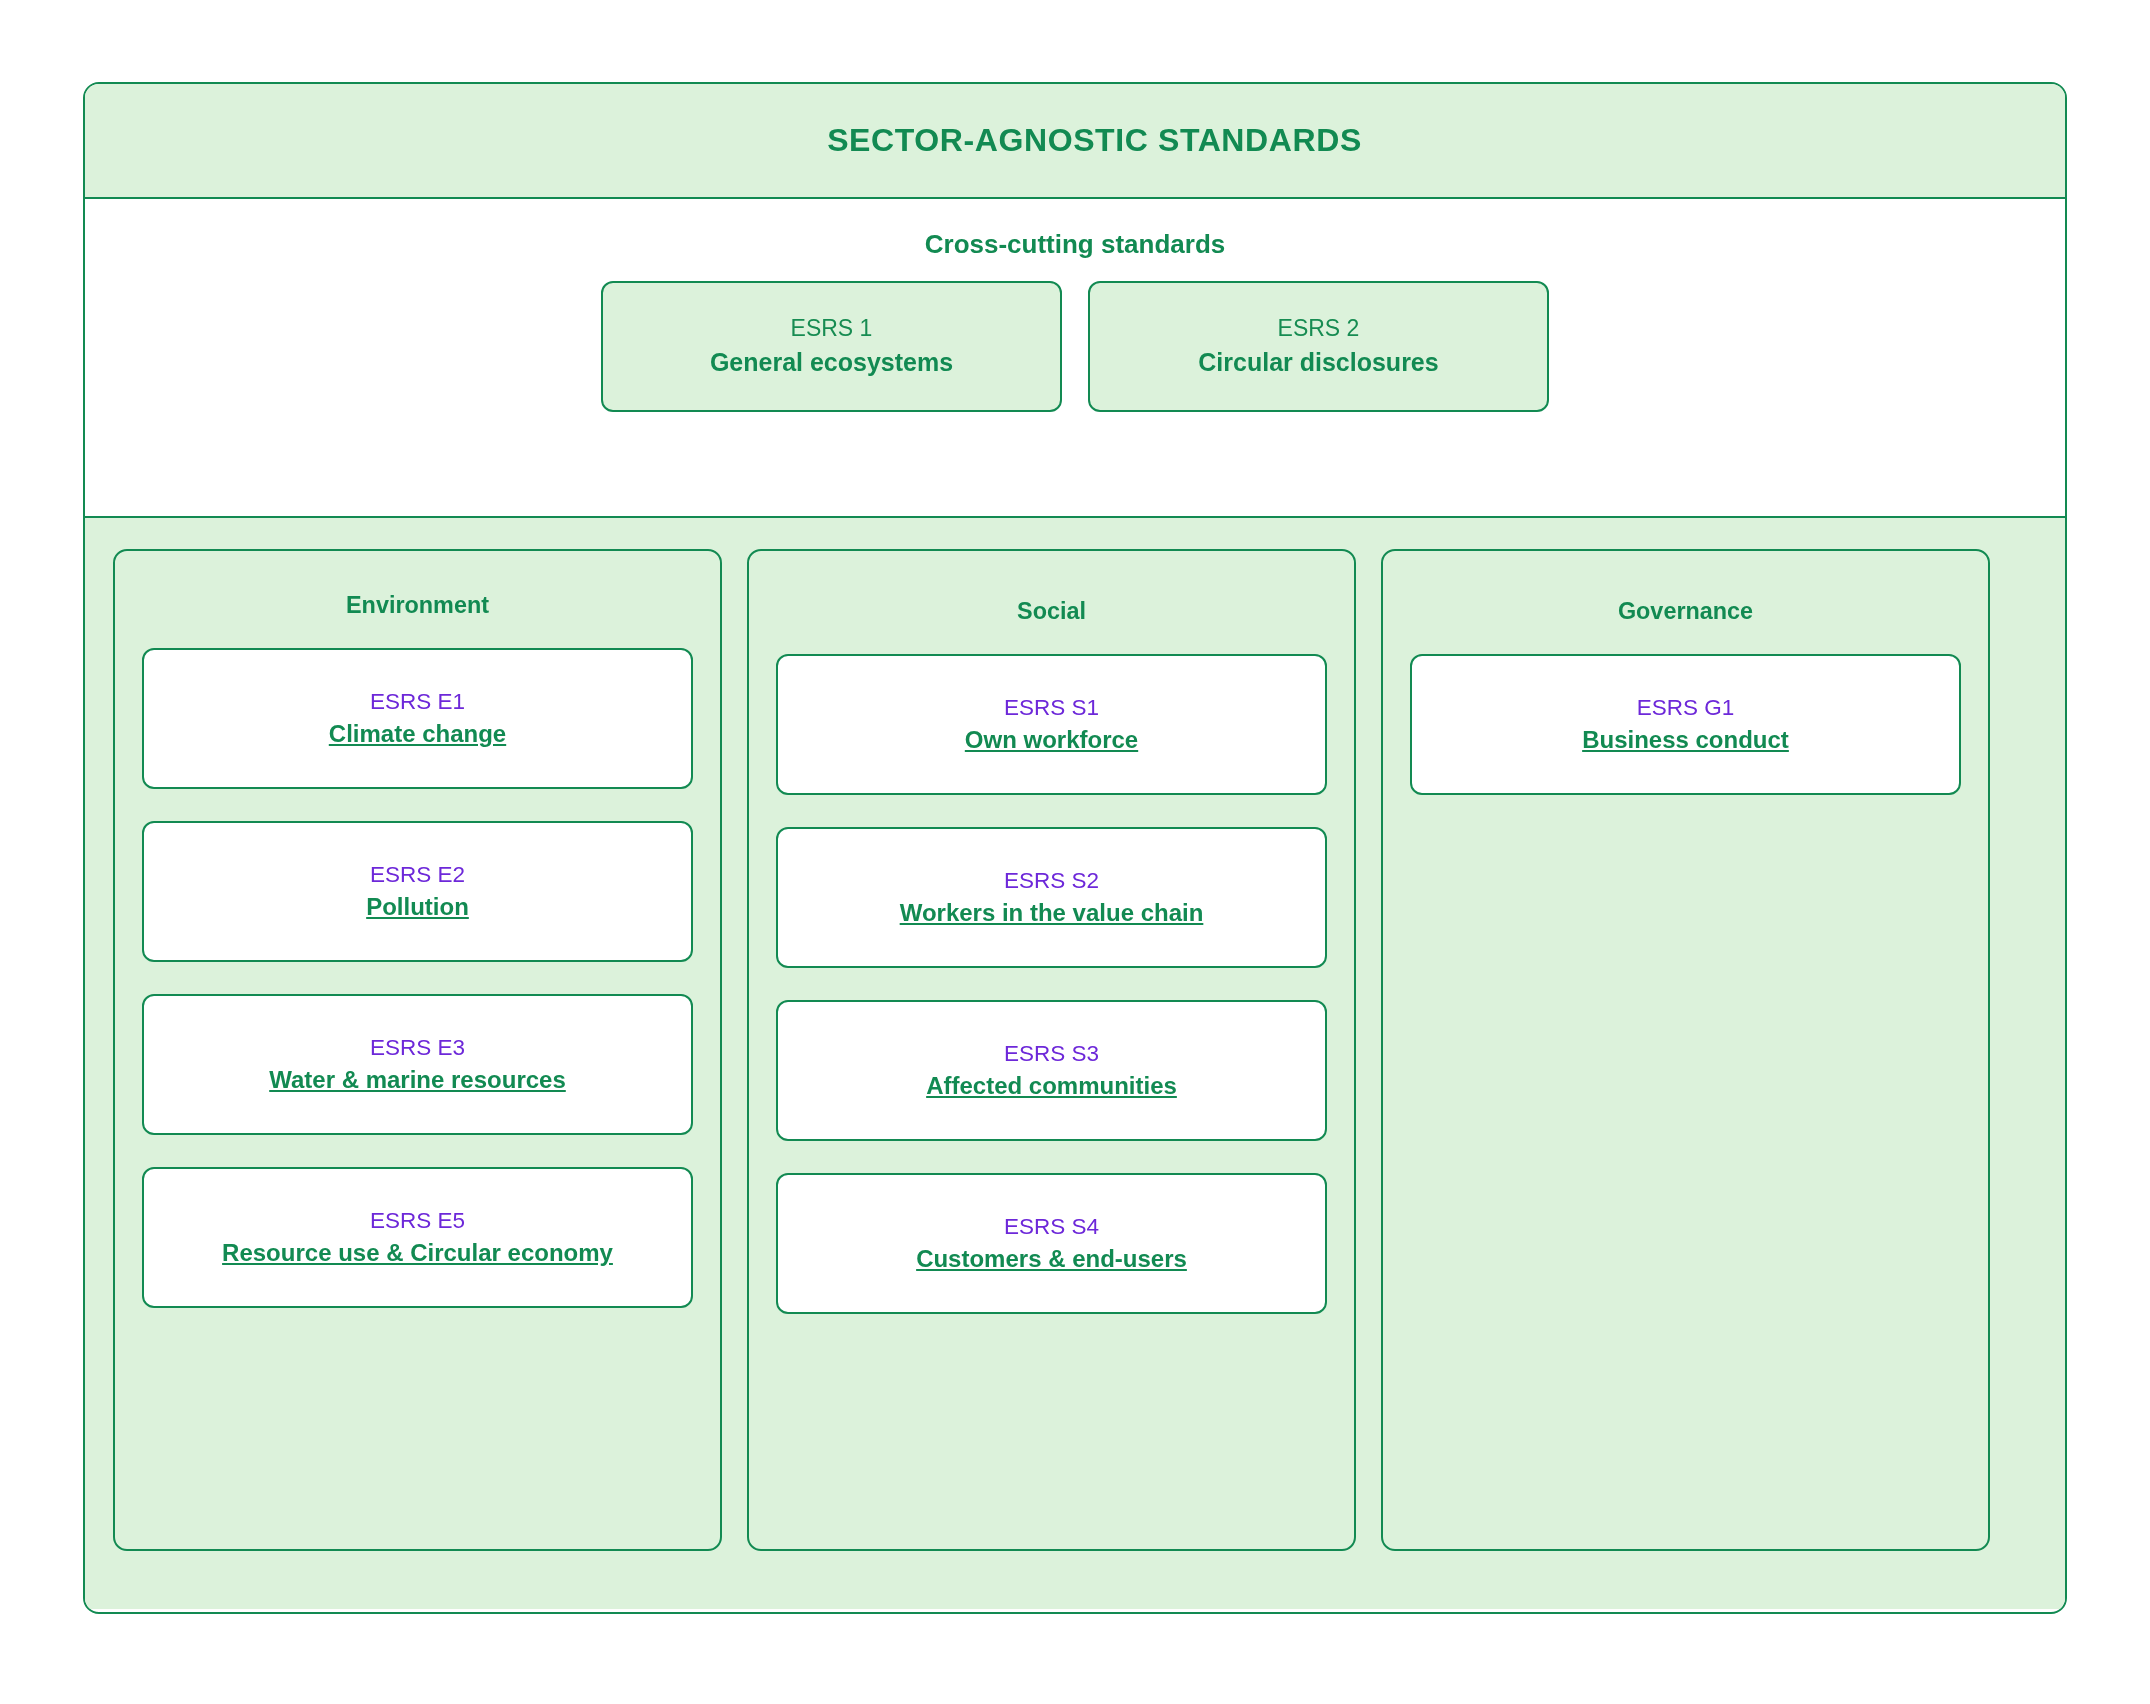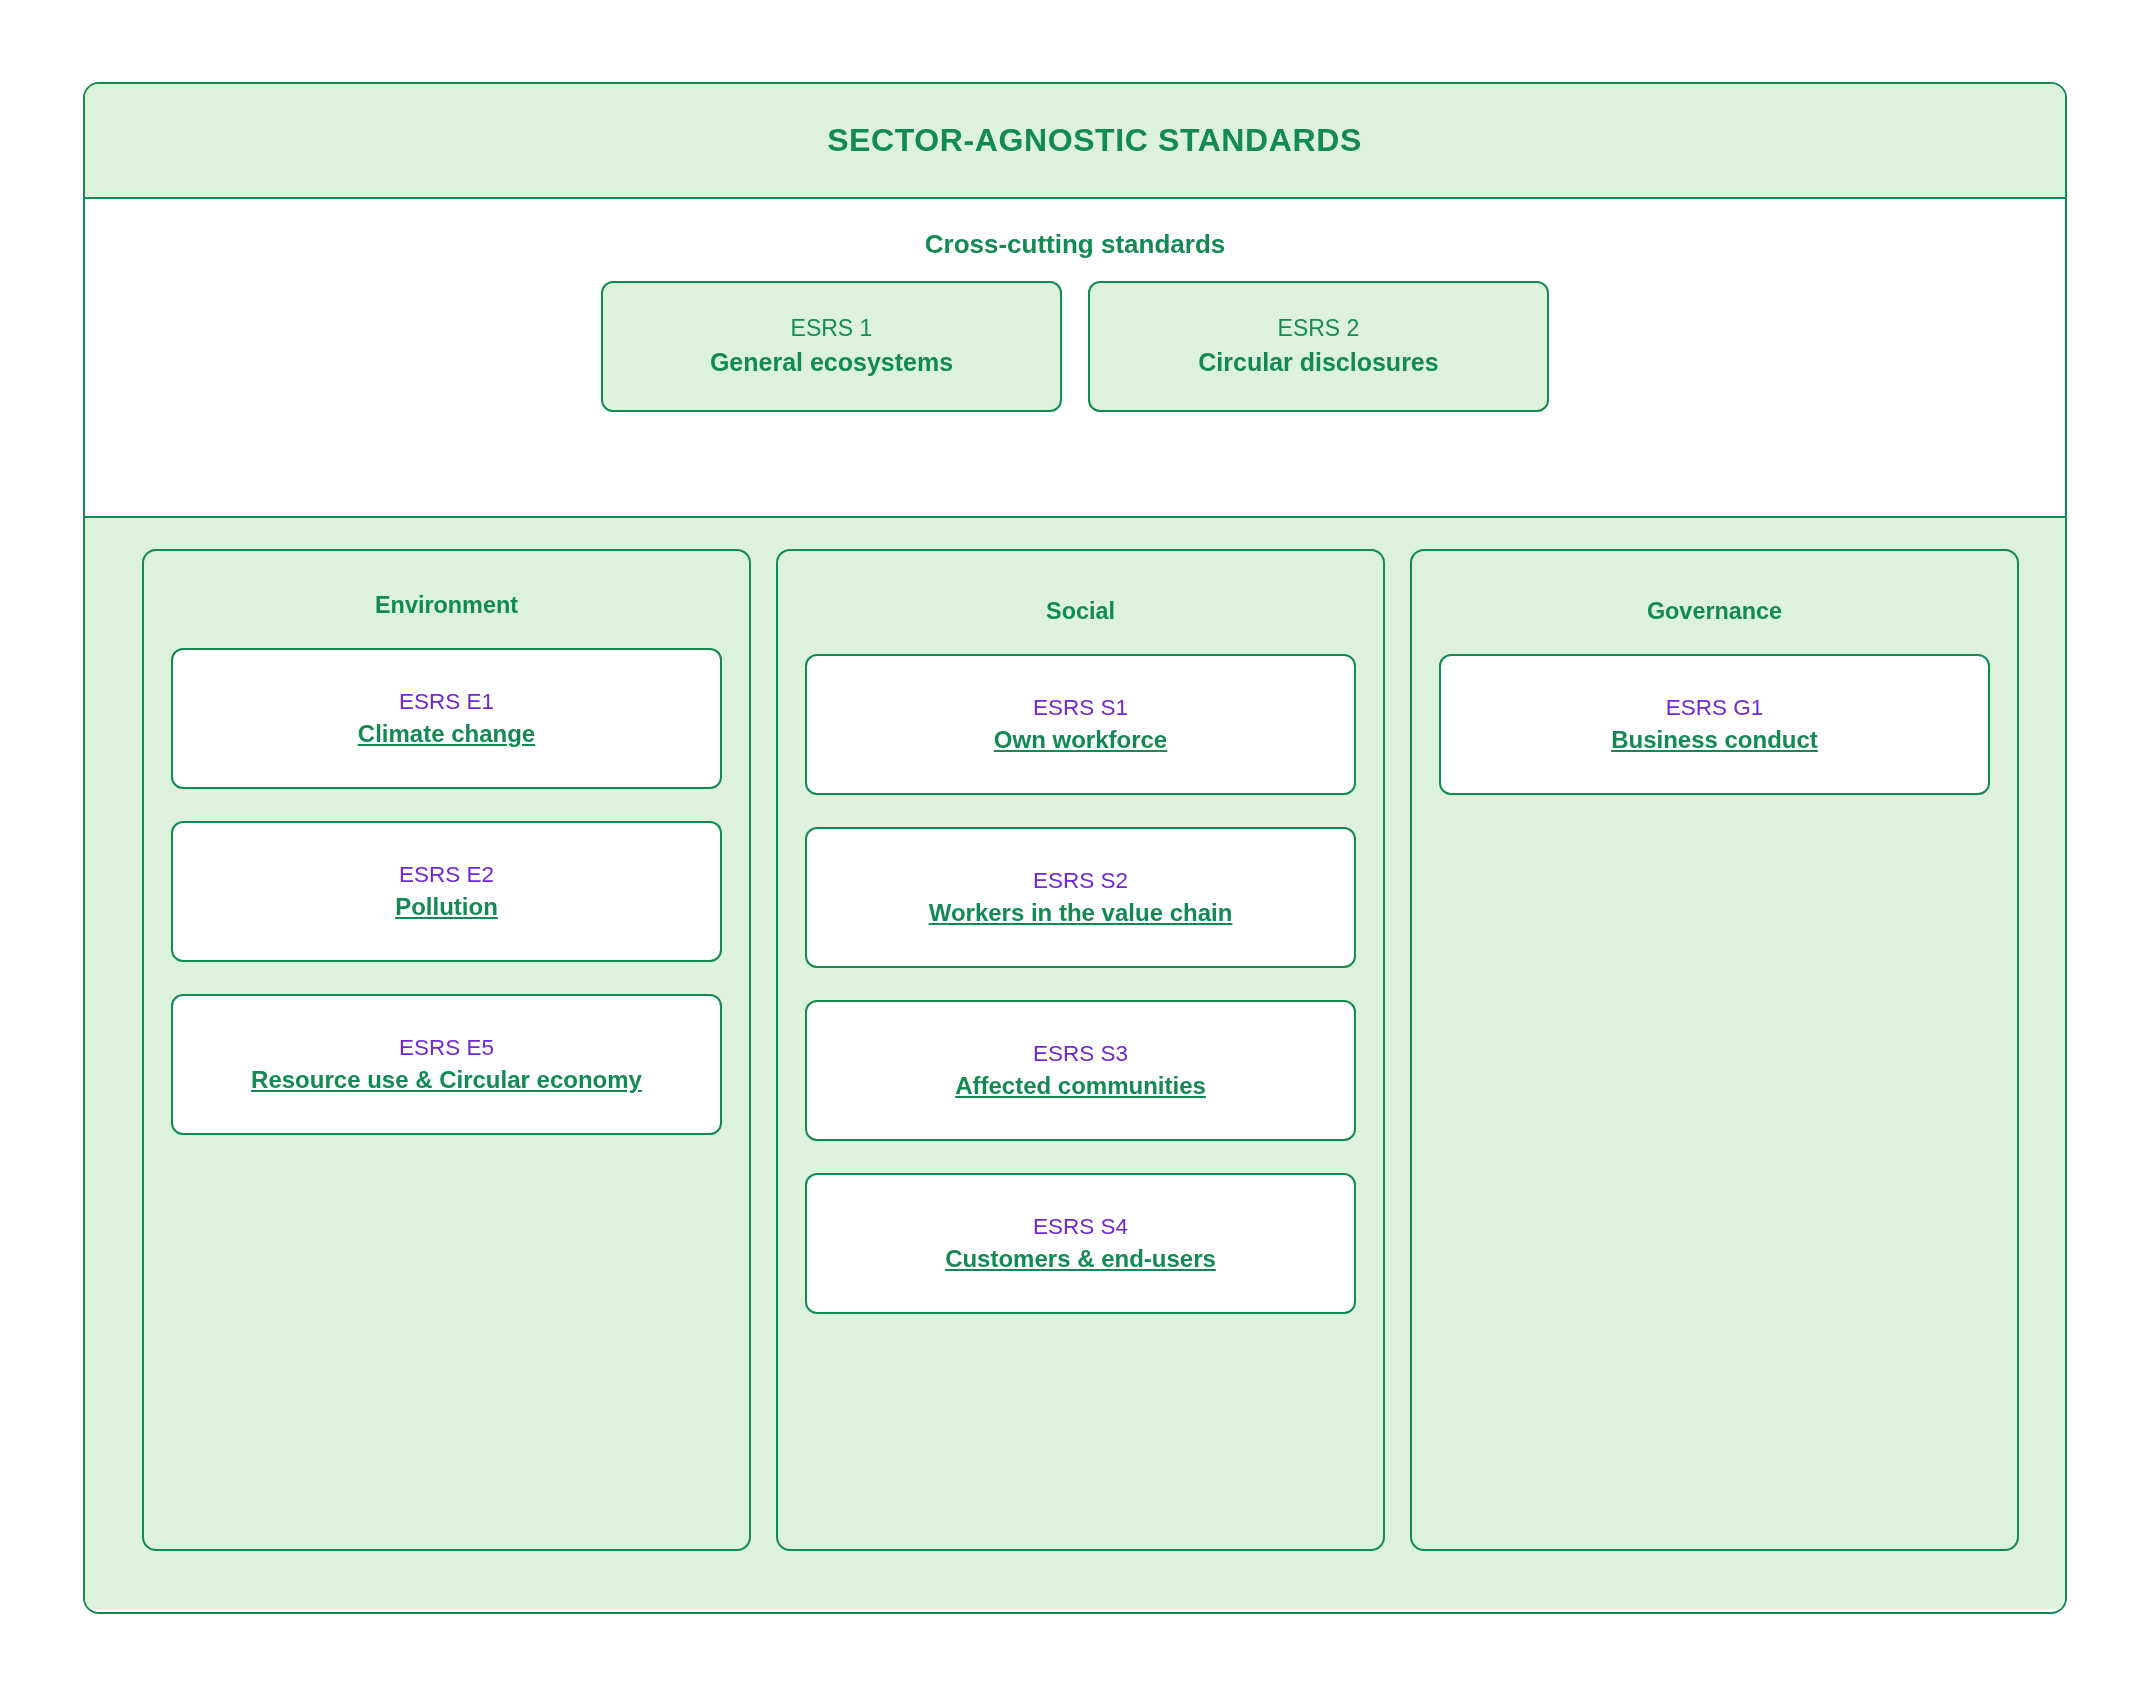--- a/index.html
+++ b/index.html
@@ -91,25 +91,24 @@
     color: #128A52;
     line-height: 1.18;
     margin-top: 5.6px;
   }
 
   
   .topics {
     background: #DCF2DB;
     height: calc(100% - 437px);
     box-sizing: border-box;
-    padding: 31px 33px 42px 44px;
+    padding: 31px 33px 42px 28px;
     display: flex;
     gap: 25px;
     align-items: flex-start;
-    justify-content: center;
   }
   .column {
     border: 2.3px solid #128A52;
     border-radius: 14px;
     box-sizing: border-box;
     background: #DCF2DB;
     height: 1002px;
     display: flex;
     flex-direction: column;
     align-items: center;
@@ -200,20 +199,24 @@
         <div class="card">
           <div class="card-code">ESRS E1</div>
           <div class="card-name">Climate change</div>
         </div>
 
         <div class="card">
           <div class="card-code">ESRS E2</div>
           <div class="card-name">Pollution</div>
         </div>
 
+        <div class="card">
+          <div class="card-code">ESRS E3</div>
+          <div class="card-name">Water &amp; marine resources</div>
+        </div>
 
 
         <div class="card">
           <div class="card-code">ESRS E5</div>
           <div class="card-name">Resource use &amp; Circular economy</div>
         </div>
 
       </div>
     </div>
 

